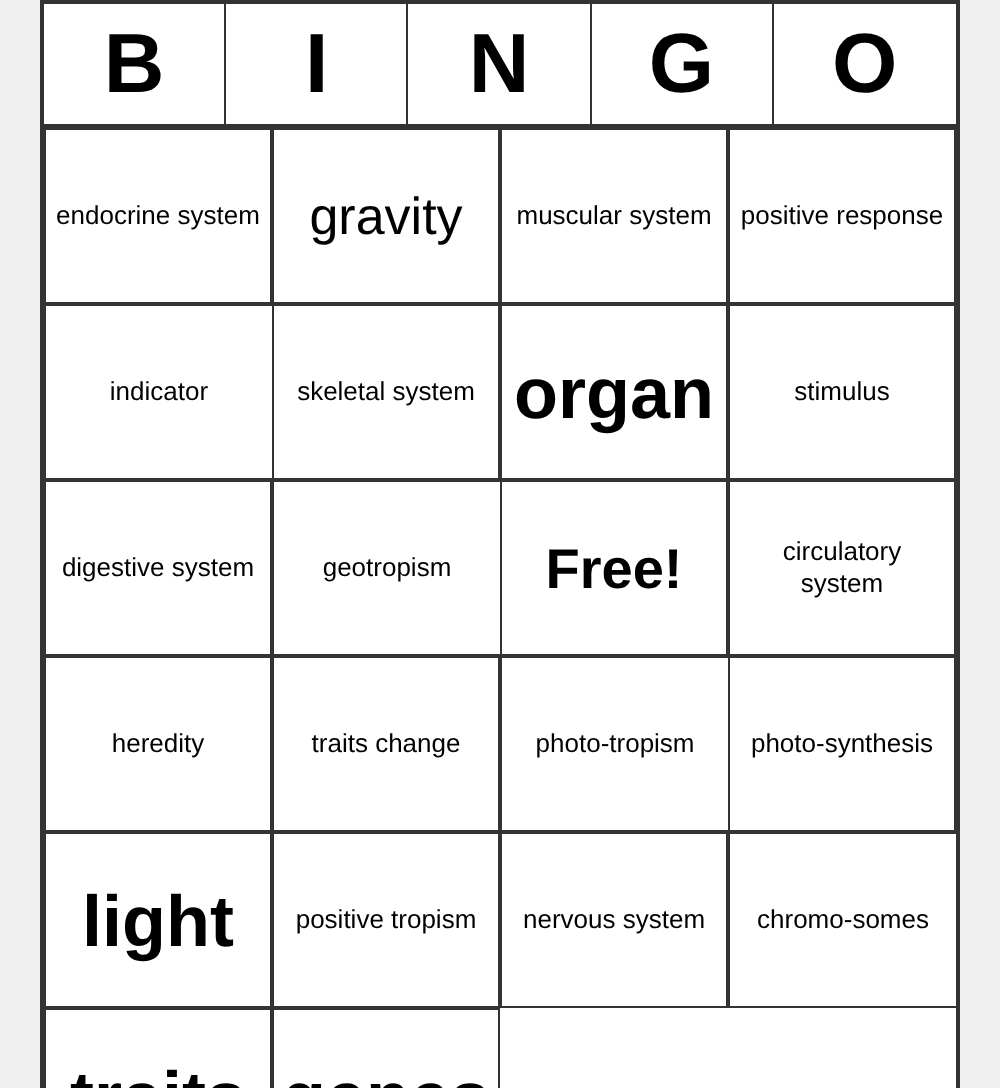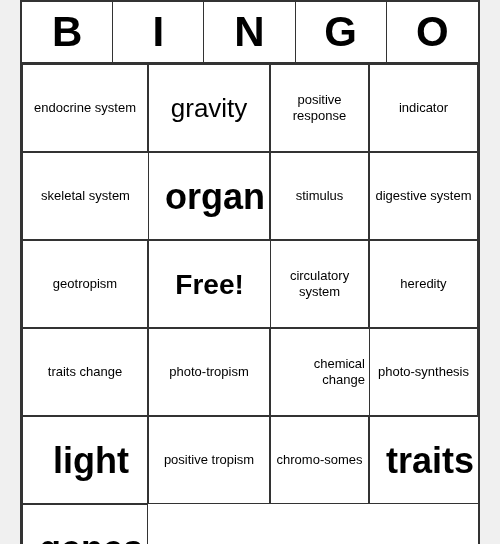--- a/index.html
+++ b/index.html
@@ -73,21 +73,20 @@
     }
 
     .cell-text.large {
       font-size: 26px;
       font-weight: normal;
     }
 
     .cell-text.xlarge {
       font-size: 36px;
       font-weight: bold;
-      margin-left: 12px;
     }
 
     .cell-text.free {
       font-size: 28px;
       font-weight: bold;
       text-align: center;
     }
   </style>
 </head>
 <body>
@@ -99,20 +98,23 @@
       <div class="bingo-header-cell">N</div>
       <div class="bingo-header-cell">G</div>
       <div class="bingo-header-cell">O</div>
     </div>
   <div class="bingo-grid">
   <div class="bingo-cell">
         <span class="cell-text">endocrine system</span>
       </div>
       <div class="bingo-cell">
         <span class="cell-text large">gravity</span>
+      </div>
+      <div class="bingo-cell">
+        <span class="cell-text">muscular system</span>
       </div>
       <div class="bingo-cell">
         <span class="cell-text">positive response</span>
       </div>
       <div class="bingo-cell">
         <span class="cell-text">indicator</span>
       </div>
       <div class="bingo-cell">
         <span class="cell-text">skeletal system</span>
       </div>
@@ -137,30 +139,30 @@
       <div class="bingo-cell">
         <span class="cell-text">heredity</span>
       </div>
       <div class="bingo-cell">
         <span class="cell-text">traits change</span>
       </div>
       <div class="bingo-cell">
         <span class="cell-text">photo-tropism</span>
       </div>
       <div class="bingo-cell">
-        <span class="cell-text">chemical change</span>
-      </div>
-      <div class="bingo-cell">
         <span class="cell-text">photo-synthesis</span>
       </div>
       <div class="bingo-cell">
         <span class="cell-text xlarge">light</span>
       </div>
       <div class="bingo-cell">
         <span class="cell-text">positive tropism</span>
+      </div>
+      <div class="bingo-cell">
+        <span class="cell-text">nervous system</span>
       </div>
       <div class="bingo-cell">
         <span class="cell-text">chromo-somes</span>
       </div>
       <div class="bingo-cell">
         <span class="cell-text xlarge">traits</span>
       </div>
       <div class="bingo-cell">
         <span class="cell-text xlarge">genes</span>
       </div>

